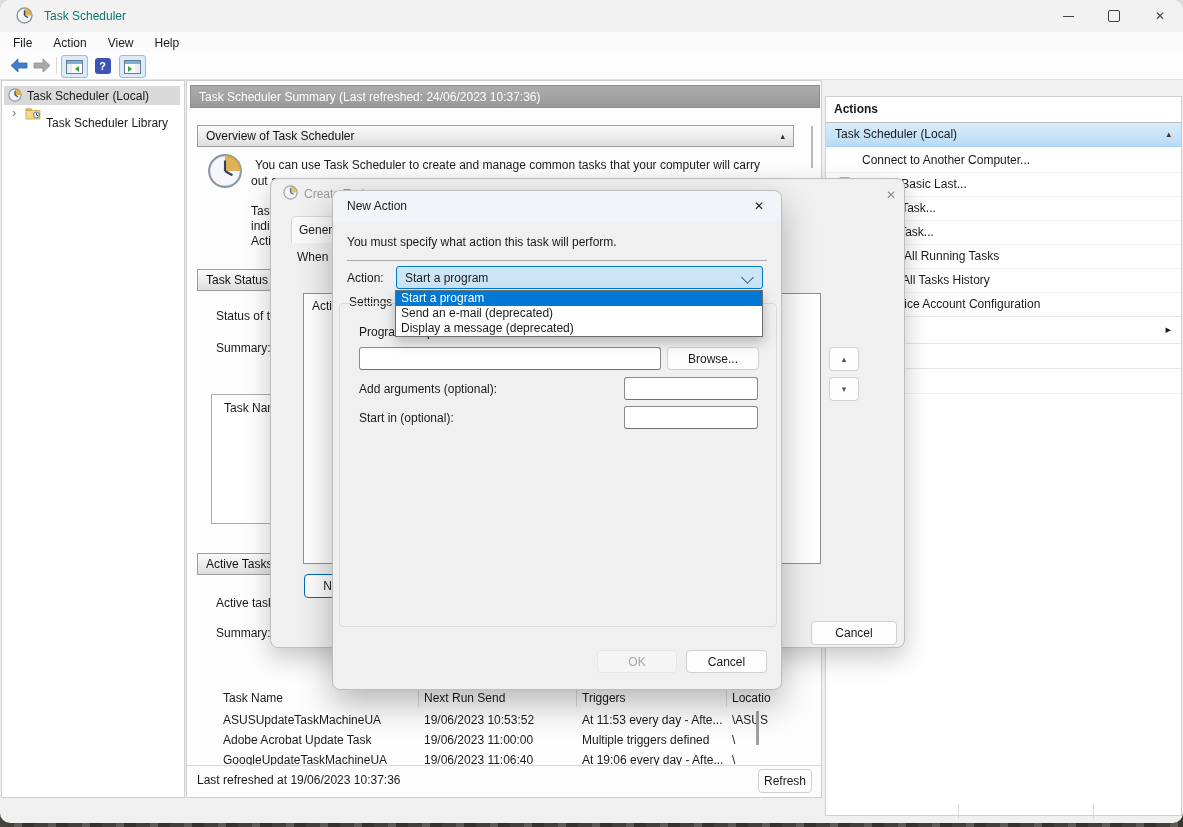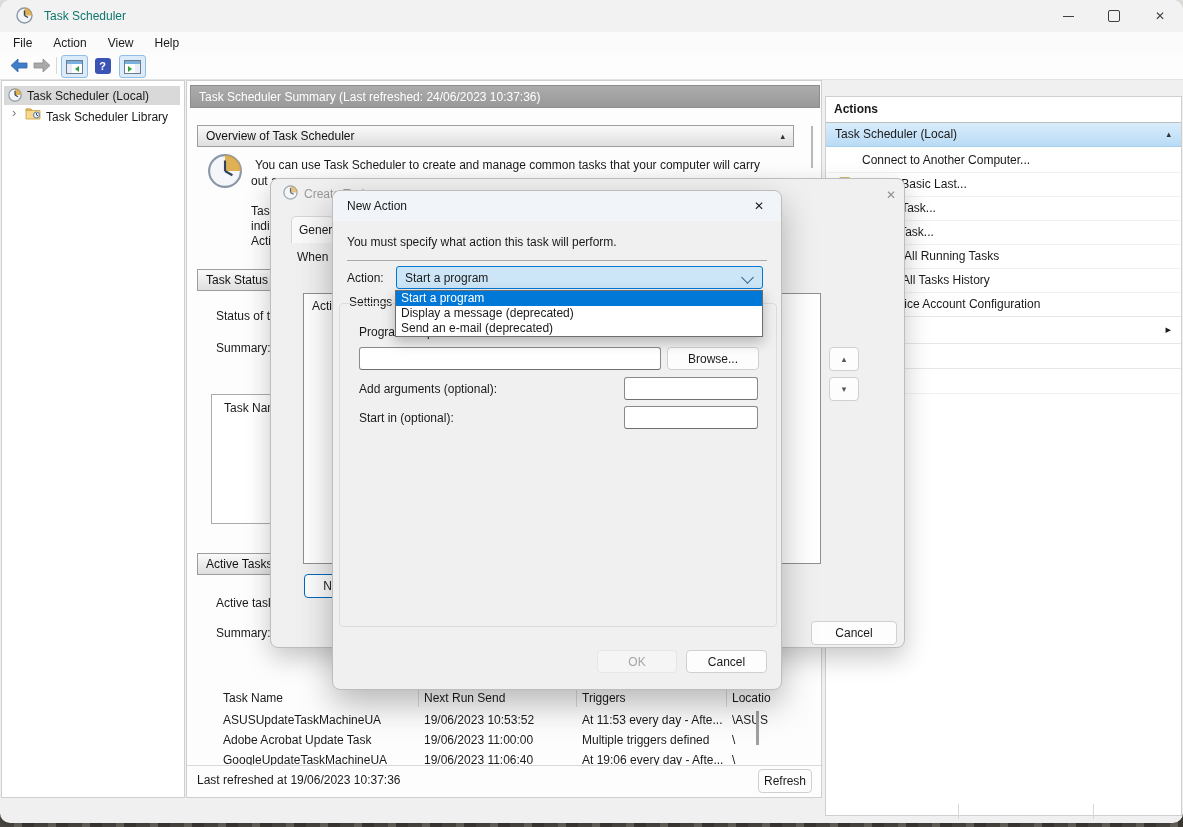--- a/index.html
+++ b/index.html
@@ -118,21 +118,21 @@
       <span style="position:absolute;left:23px;top:3px">Task Scheduler (Local)</span>
     </div>
     <span style="position:absolute;left:10px;top:24px;color:#7c7c7c;font-size:13px">›</span>
     <svg style="position:absolute;left:23px;top:25px" width="16" height="14" viewBox="0 0 16 14">
         <path d="M1 3 L1 13 L15 13 L15 4.5 L7.5 4.5 L6 3 Z" fill="#f7d88e" stroke="#c9a23f" stroke-width=".8"></path>
         <path d="M1 3 L5.8 3 L7.3 4.5 L1 4.5 Z" fill="#e8c36a" stroke="#c9a23f" stroke-width=".8"></path>
         <circle cx="11.5" cy="9" r="3" fill="#eef2f7" stroke="#5b7a9d"></circle>
         <line x1="11.5" y1="9" x2="11.5" y2="7" stroke="#33425c"></line>
         <line x1="11.5" y1="9" x2="13" y2="9.8" stroke="#33425c"></line>
       </svg>
-    <span style="position:absolute;left:44px;top:29px">Task Scheduler Library</span>
+    <span style="position:absolute;left:44px;top:35px">Task Scheduler Library</span>
   </div>
 
   <div class="panel" style="left:186px;top:80px;width:636px;height:718px;background:#fdfdfd">
     <div class="graybar" style="left:3px;top:4px;width:630px;height:23px">
       <span>Task Scheduler Summary (Last refreshed: 24/06/2023 10:37:36)</span>
     </div>
     <div style="position:absolute;left:624px;top:45px;width:2px;height:42px;background:#b9b9b9"></div>
 
     <div class="sechdr" style="left:10px;top:44px;width:597px">
       <span>Overview of Task Scheduler</span>
@@ -301,18 +301,18 @@
     <div class="btn" style="left:334px;top:156px;width:92px;height:23px">Browse...</div>
     <span class="lbl" style="left:26px;top:191px">Add arguments (optional):</span>
     <div class="input" style="left:291px;top:186px;width:134px;height:23px"></div>
     <span class="lbl" style="left:26px;top:220px">Start in (optional):</span>
     <div class="input" style="left:291px;top:215px;width:134px;height:23px"></div>
     <div class="btn disabled" style="left:264px;top:459px;width:80px;height:23px">OK</div>
     <div class="btn" style="left:353px;top:459px;width:81px;height:23px">Cancel</div>
 
     <div class="ddl" style="left:62px;top:99px;width:368px;height:47px;z-index:5">
       <div class="opt sel">Start a program</div>
+      <div class="opt">Send an e-mail (deprecated)</div>
       <div class="opt">Display a message (deprecated)</div>
-      <div class="opt">Send an e-mail (deprecated)</div>
     </div>
   </div>
 
 </div>
 
 </body></html>

